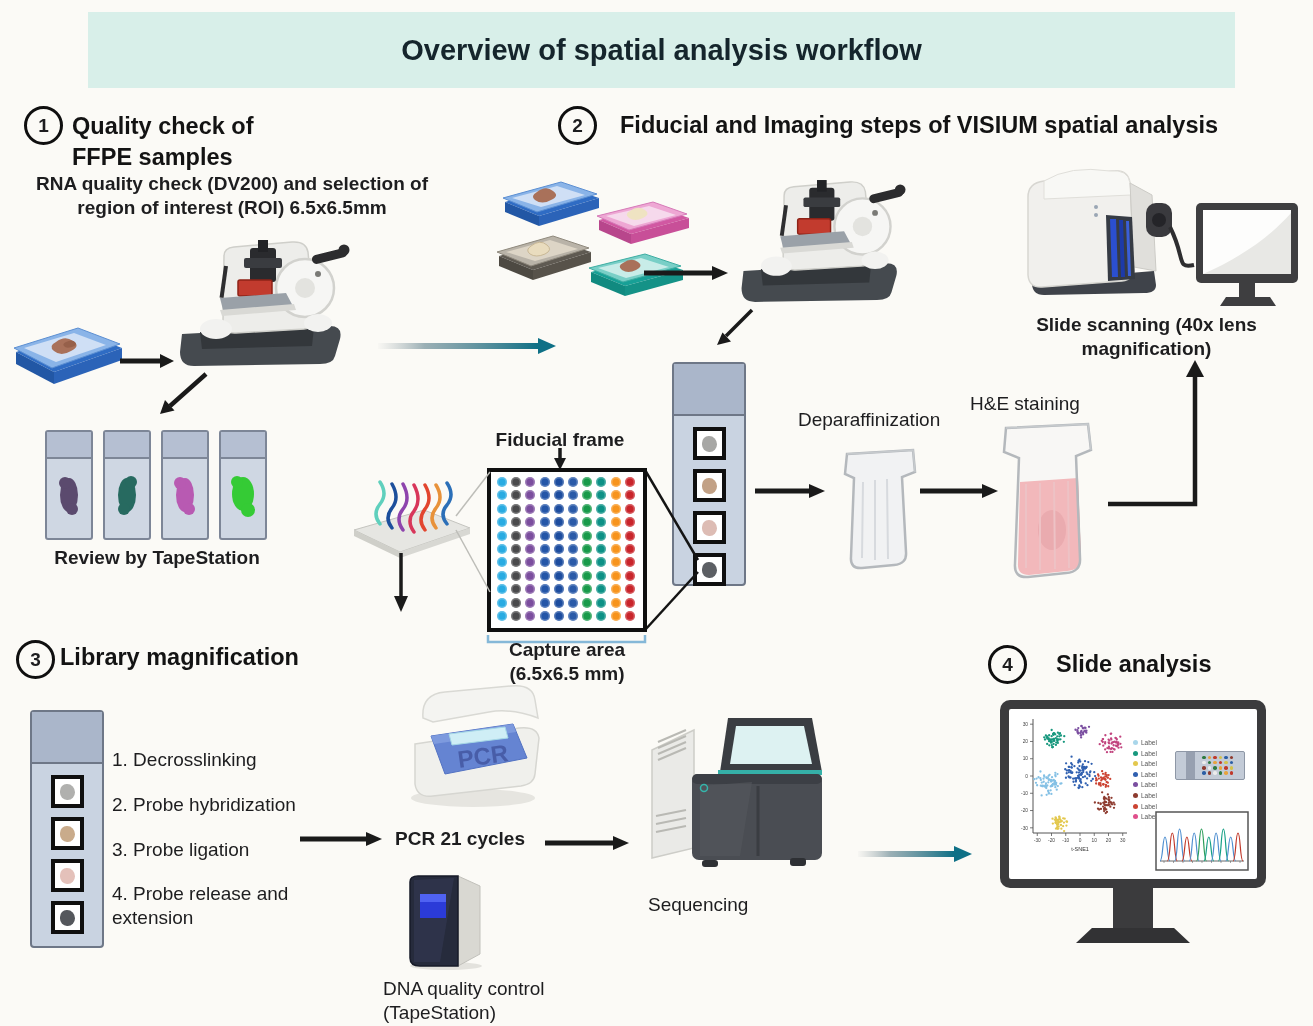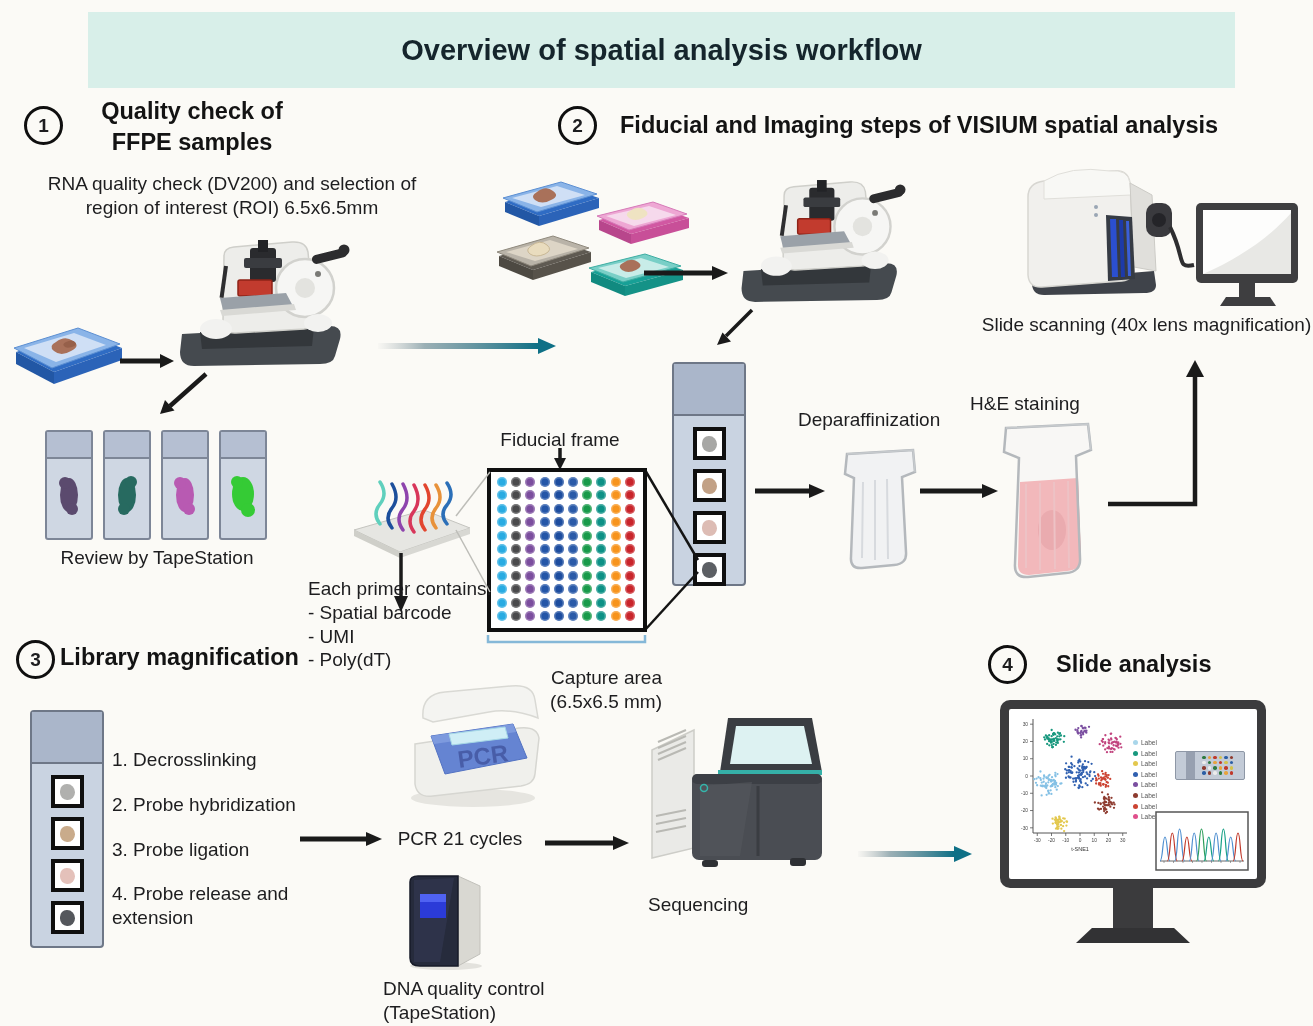--- a/index.html
+++ b/index.html
@@ -1,20 +1,20 @@
 <!DOCTYPE html>
 <html style="--banner-bg: #d8efe9;"><head>
 <meta charset="utf-8">
 <style>
   html,body{margin:0;padding:0;background:#fbfaf6;}
   .canvas{position:relative;width:1313px;height:1026px;background:#fbfaf6;font-family:"Liberation Sans",sans-serif;color:#1d1d1f;overflow:hidden;}
   .abs{position:absolute;}
   .label{font-size:19px;line-height:1.25;color:#1d1d1f;}
   .pre{white-space:pre-line;}
-  .center{text-align:center;}
+  .center{text-align:center;font-weight:bold;}
   .banner{position:absolute;left:88px;top:12px;width:1147px;height:76px;background:var(--banner-bg,#d8efe9);display:flex;align-items:center;justify-content:center;}
   .banner h1{margin:0;font-size:29px;font-weight:bold;color:#15252c;}
   .step-badge{position:absolute;width:33px;height:33px;border:3.5px solid #0f0f0f;border-radius:50%;display:flex;align-items:center;justify-content:center;font-weight:bold;font-size:19px;background:#fbfaf6;}
   .step-heading{position:absolute;font-weight:bold;font-size:23.5px;line-height:1.3;color:#131313;}
   .vslide{position:absolute;width:48px;height:110px;background:#cfd7e3;border:2px solid #7d8697;border-radius:3px;box-sizing:border-box;}
   .vslide .stop{height:25px;background:#b5bfd2;border-bottom:2px solid #7d8697;}
   .visium{position:absolute;width:74px;background:#c9d3e1;border:2.5px solid #6e7787;border-radius:4px;box-sizing:border-box;}
   .visium .vtop{height:50px;background:#aab6ca;border-bottom:2.5px solid #6e7787;}
   .vframes{display:flex;flex-direction:column;align-items:center;gap:9px;padding-top:11px;}
   .vframe{width:33px;height:33px;border:4.5px solid #0f0f0f;background:#fff;box-sizing:border-box;display:flex;align-items:center;justify-content:center;}
@@ -40,21 +40,21 @@
 
 <div class="canvas">
 
   <header class="banner">
     <h1>Overview of spatial analysis workflow</h1>
   </header>
 
   <div class="step-badge" style="left:24px;top:106px;">
     <span>1</span>
   </div>
-  <div class="step-heading pre" style="left:72px;top:96px;width:240px;text-align:center;">Quality check of
+  <div class="step-heading pre" style="left:72px;top:111px;width:240px;">Quality check of
 FFPE samples</div>
   <div class="label pre center abs" style="left:22px;top:172px;width:420px;">RNA quality check (DV200) and selection of
 region of interest (ROI) 6.5x6.5mm</div>
 
   <svg class="abs" style="left:10px;top:312px;" width="118" height="88" viewBox="0 0 118 88">
     <path d="M6 40 L70 20 L112 36 L44 60 Z" fill="#2f6cc4"></path>
     <path d="M6 40 L44 60 L44 72 L6 52 Z" fill="#2257a5"></path>
     <path d="M44 60 L112 36 L112 48 L44 72 Z" fill="#2b63b8"></path>
     <path d="M4 36 L68 16 L110 32 L42 56 Z" fill="#8ab4e8" stroke="#5c8fd2" stroke-width="1"></path>
     <path d="M14 36 L64 21 L96 33 L46 50 Z" fill="#cfdff5"></path>
@@ -333,21 +333,21 @@
         <span class="fdot" style="background: rgb(24, 154, 74);"></span>
         <span class="fdot" style="background: rgb(13, 145, 134);"></span>
         <span class="fdot" style="background: rgb(247, 148, 29);"></span>
         <span class="fdot" style="background: rgb(201, 37, 43);"></span>
       </div>
   </div>
 
   <svg class="abs" style="left:486px;top:633px;" width="162" height="12">
     <polyline points="2,2 2,9 159,9 159,2" stroke="#85b8d8" stroke-width="2.5" fill="none"></polyline>
   </svg>
-  <div class="label pre center abs" style="left:472px;top:666px;width:190px;text-align:right;">Capture area
+  <div class="label pre center abs" style="left:472px;top:638px;width:190px;">Capture area
 (6.5x6.5 mm)</div>
 
   <svg class="abs" style="left:346px;top:468px;" width="130" height="95" viewBox="0 0 130 95">
     <polygon points="8,62 78,42 124,60 54,84" fill="#e6e6e2" stroke="#c4c4bf"></polygon>
     <polygon points="8,62 54,84 54,90 8,68" fill="#cfcfc9"></polygon>
     <polygon points="54,84 124,60 124,66 54,90" fill="#d8d8d3"></polygon>
     <g fill="none" stroke-width="3.5" stroke-linecap="round">
       <path d="M34 56 q-8 -10 0 -20 q8 -10 0 -22" stroke="#5fd0bd"></path>
       <path d="M46 60 q-8 -10 0 -20 q8 -10 0 -24" stroke="#1c4f9c"></path>
       <path d="M57 62 q-8 -11 0 -21 q8 -10 0 -25" stroke="#8e44ad"></path>
@@ -360,24 +360,20 @@
 
   <svg class="abs" style="left:452px;top:464px;" width="42" height="150">
     <line x1="4" y1="52" x2="38" y2="8" stroke="#bdbdb8" stroke-width="1.5"></line>
     <line x1="4" y1="66" x2="38" y2="128" stroke="#bdbdb8" stroke-width="1.5"></line>
   </svg>
 
   <svg class="abs" style="left:392px;top:552px;" width="18" height="62">
     <line x1="9" y1="1" x2="9" y2="46" stroke="#1a1a1a" stroke-width="3.5"></line>
       <polygon points="2,44 16,44 9,60" fill="#1a1a1a"></polygon>
   </svg>
-  <div class="label pre abs" style="left:308px;top:577px;width:205px;">Each primer contains:
-- Spatial barcode
-- UMI
-- Poly(dT)</div>
 
   <svg class="abs" style="left:753px;top:482px;" width="74" height="18">
     <line x1="2" y1="9" x2="56" y2="9" stroke="#1a1a1a" stroke-width="5"></line>
       <polygon points="56,2 72,9 56,16" fill="#1a1a1a"></polygon>
   </svg>
 
   <div class="label abs" style="left:798px;top:408px;width:160px;">Deparaffinization</div>
 
   <svg class="abs" style="left:833px;top:446px;" width="95" height="130" viewBox="0 0 95 130">
     <path d="M14 8 L80 4 L82 26 L69 31 L73 106 Q74 118 61 119 L29 122 Q17 123 18 111 L21 32 L12 28 Z" fill="#eef0f2" fill-opacity="0.85" stroke="#b4b8bc" stroke-width="2.5"></path>

